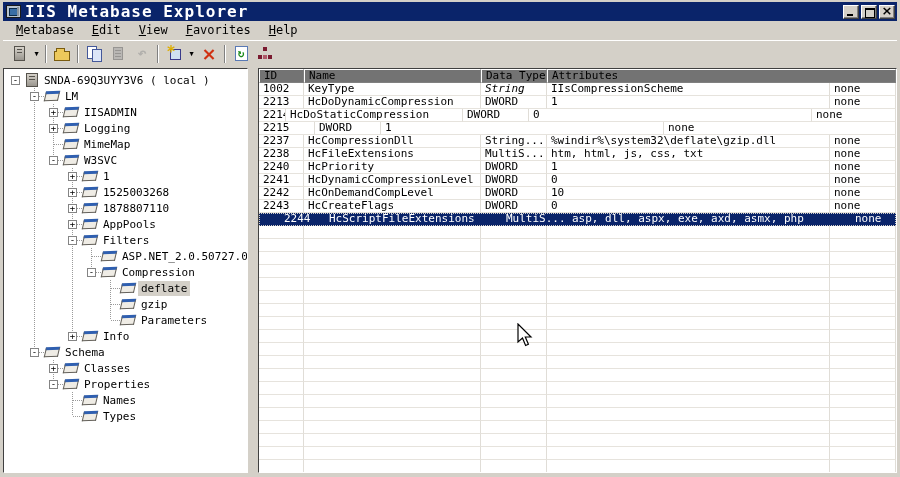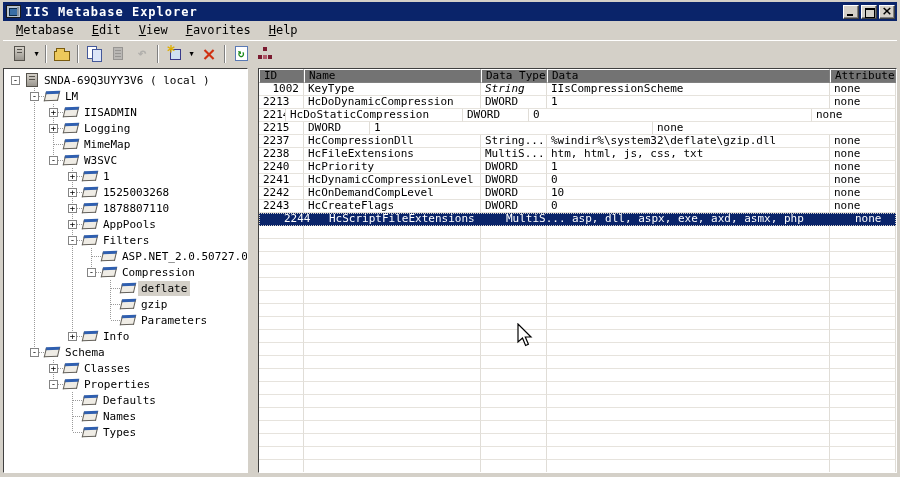--- a/index.html
+++ b/index.html
@@ -10,21 +10,21 @@
 
   
   .titlebar { height:19px; background:#0a246a; display:flex; align-items:center;
     padding:0 2px 0 3px; flex:none; }
   .title-icon { width:15px; height:13px; position:relative; flex:none; margin-right:4px;
     background:#b9c4cf; border:1px solid #1a1a1a; }
   .title-icon::before { content:''; position:absolute; left:2px; top:2px; width:8px; height:6px;
     background:#3a6ea5; border:1px solid #0a2a4a; }
   .title-icon::after { content:''; position:absolute; right:1px; top:1px; width:2px; height:9px;
     background:#8a949e; }
-  .title-text { color:#fff; font-weight:bold; font-size:12px; letter-spacing:1px; white-space:nowrap; }
+  .title-text { color:#fff; font-weight:bold; font-size:16px; letter-spacing:1px; white-space:nowrap; }
   .tb-spacer { flex:1; }
   .tb-btn { width:16px; height:14px; background:#d4d0c8; margin-left:2px; position:relative; flex:none;
     border:1px solid; border-color:#ffffff #404040 #404040 #ffffff; box-shadow:inset -1px -1px 0 #808080; }
   .glyph-min::before { content:''; position:absolute; left:3px; bottom:2px; width:6px; height:2px; background:#000; }
   .glyph-max::before { content:''; position:absolute; left:3px; top:2px; width:8px; height:7px;
     border:1px solid #000; border-top-width:2px; }
   .glyph-close::before { content:'×'; position:absolute; left:0; top:-3px; width:14px; text-align:center;
     font-size:13px; font-weight:bold; color:#000; font-family:"DejaVu Sans",sans-serif; }
 
   
@@ -396,76 +396,65 @@
           <span class="tree-label">Properties</span>
         </div>
         <div class="tree-row">
           <span class="tree-slot"></span>
           <span class="tree-slot"></span>
           <span class="tree-slot"></span>
           <span class="tree-slot stub guide-top guide-bottom">
             <span class="hstub"></span>
           </span>
           <span class="tree-icon key-icon"></span>
-          <span class="tree-label">Defaults</span>
-        </div>
-        <div class="tree-row">
-          <span class="tree-slot"></span>
-          <span class="tree-slot"></span>
-          <span class="tree-slot"></span>
-          <span class="tree-slot stub guide-top guide-bottom">
-            <span class="hstub"></span>
-          </span>
-          <span class="tree-icon key-icon"></span>
           <span class="tree-label">Names</span>
         </div>
         <div class="tree-row">
           <span class="tree-slot"></span>
           <span class="tree-slot"></span>
           <span class="tree-slot"></span>
           <span class="tree-slot stub guide-top">
             <span class="hstub"></span>
           </span>
           <span class="tree-icon key-icon"></span>
           <span class="tree-label">Types</span>
         </div>
       </div>
     <div class="splitter"></div>
     <div class="table-pane">
       <div class="header-row">
           <span class="header-cell" style="width: 45px;">ID</span>
           <span class="header-cell" style="width: 177px;">Name</span>
           <span class="header-cell" style="width: 66px;">Data Type</span>
-          <span class="header-cell" style="width: 283px;">Data</span>
           <span class="header-cell" style="width: 68px; flex: 1 1 0%;">Attributes</span>
         </div>
       <div class="rows">
           <div class="row">
-            <span class="cell" style="width: 45px; text-align: right;">1002</span>
+            <span class="cell" style="width: 45px;">1002</span>
             <span class="cell" style="width: 177px;">KeyType</span>
             <span class="cell" style="width: 66px; font-style: italic;">String</span>
             <span class="cell" style="width: 283px;">IIsCompressionScheme</span>
             <span class="cell" style="width: 68px; flex: 1 1 0%;">none</span>
           </div>
           <div class="row">
             <span class="cell" style="width: 45px;">2213</span>
             <span class="cell" style="width: 177px;">HcDoDynamicCompression</span>
             <span class="cell" style="width: 66px;">DWORD</span>
             <span class="cell" style="width: 283px;">1</span>
             <span class="cell" style="width: 68px; flex: 1 1 0%;">none</span>
           </div>
           <div class="row">
             <span class="cell" style="width: 27px;">2214</span>
             <span class="cell" style="width: 177px;">HcDoStaticCompression</span>
             <span class="cell" style="width: 66px;">DWORD</span>
             <span class="cell" style="width: 283px;">0</span>
             <span class="cell" style="width: 68px; flex: 1 1 0%;">none</span>
           </div>
           <div class="row">
-            <span class="cell" style="width: 45px;">2215</span>
+            <span class="cell" style="width: 56px;">2215</span>
             <span class="cell" style="width: 66px;">DWORD</span>
             <span class="cell" style="width: 283px;">1</span>
             <span class="cell" style="width: 68px; flex: 1 1 0%;">none</span>
           </div>
           <div class="row">
             <span class="cell" style="width: 45px;">2237</span>
             <span class="cell" style="width: 177px;">HcCompressionDll</span>
             <span class="cell" style="width: 66px;">String...</span>
             <span class="cell" style="width: 283px;">%windir%\system32\deflate\gzip.dll</span>
             <span class="cell" style="width: 68px; flex: 1 1 0%;">none</span>

